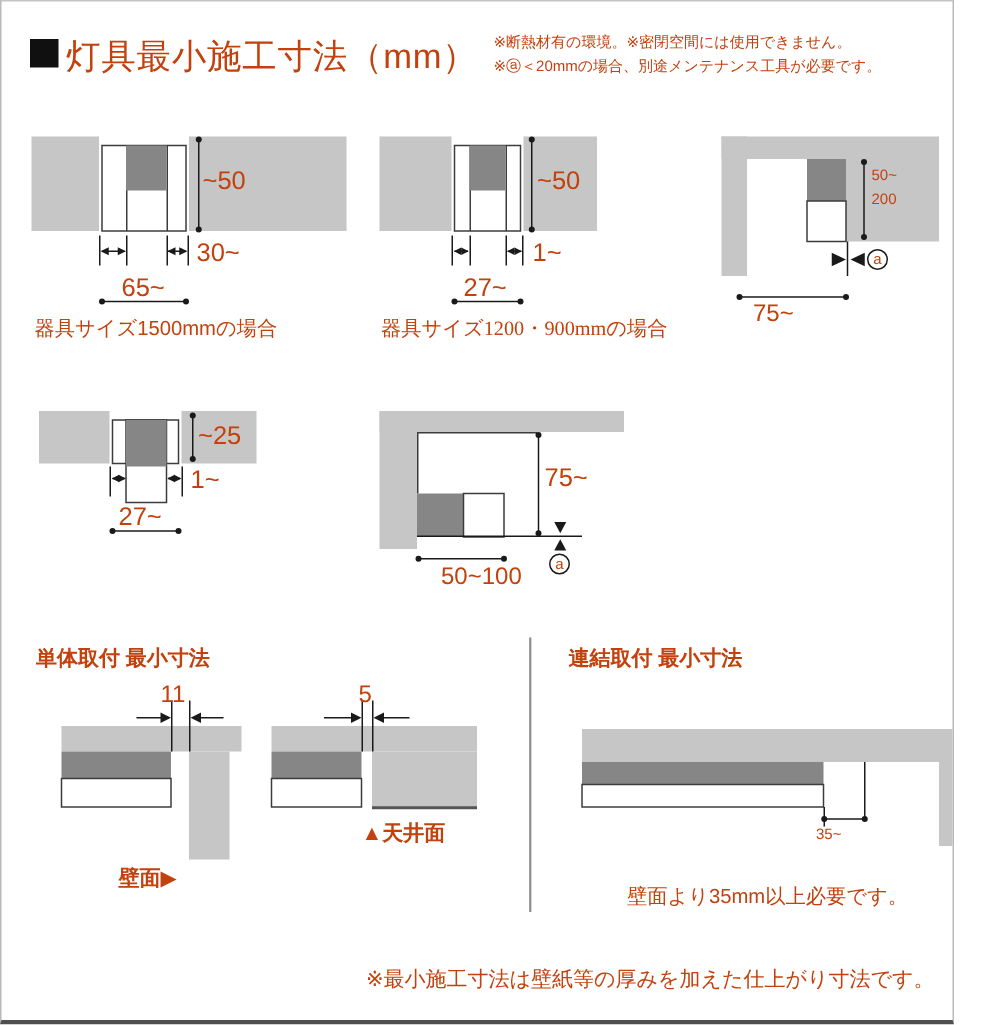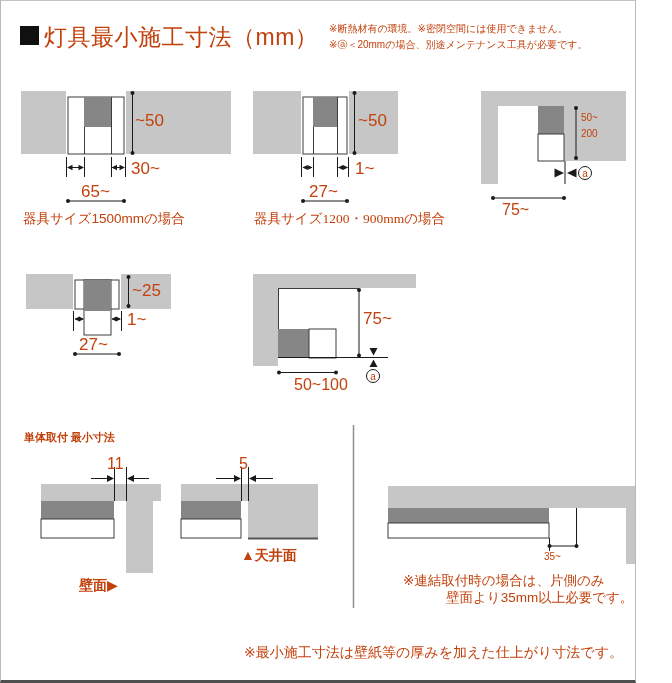--- a/index.html
+++ b/index.html
@@ -21,21 +21,21 @@
   .thick{stroke:#555;stroke-width:2;fill:none;}
   .divider{stroke:#8f8f8f;stroke-width:1.5;}
   span.t{position:absolute;white-space:nowrap;}
   .title{font-size:23px;font-weight:500;letter-spacing:0.5px;}
   .bullet{position:absolute;width:19px;height:19px;background:#101010;}
   .notes{position:absolute;font-size:10px;line-height:16px;white-space:nowrap;}
   .dimtx{font-size:17px;}
   .dimtx2{font-size:16px;}
   .dimtx3{font-size:10px;}
   .cap{font-size:13.5px;}
-  .sec{font-size:11px;font-weight:bold;font-family:Liberation Serif, serif;}
+  .sec{font-size:14px;font-weight:bold;}
   .lbl{font-size:14px;font-weight:bold;}
   .nt{font-size:13.5px;}
   .foot{font-size:14px;}
   .abadge{
     position:absolute;width:14px;height:14px;border:1.2px solid #1a1a1a;border-radius:50%;
     font-size:10px;line-height:13px;text-align:center;box-sizing:border-box;
   }
 </style>
 </head>
 <body>
@@ -222,19 +222,19 @@
   <span class="t dimtx" style="left:362px;top:308px;">75~</span>
   <span class="abadge" style="left:365px;top:368px;">a</span>
   <span class="t dimtx2" style="left:277px;top:375px;margin-left:16px;">50~100</span>
 
   <span class="t sec" style="left:23px;top:429px;">単体取付 最小寸法</span>
   <span class="t dimtx2" style="left:106px;top:454px;">11</span>
   <span class="t lbl" style="left:78px;top:546px;margin-top:30px;"><span>壁面</span><span>▶</span></span>
   <span class="t dimtx2" style="left:238px;top:454px;">5</span>
   <span class="t lbl" style="left:240px;top:546px;"><span>▲</span><span>天井面</span></span>
 
+  <span class="t sec" style="left:378px;top:429px;">連結取付 最小寸法</span>
   <span class="t dimtx3" style="left:543px;top:550px;">35~</span>
-  <span class="t nt" style="left:402px;top:571px;">※連結取付時の場合は、片側のみ</span>
-  <span class="t nt" style="left:417px;top:588px;margin-left:28px;">壁面より35mm以上必要です。</span>
+  <span class="t nt" style="left:417px;top:588px;">壁面より35mm以上必要です。</span>
 
   <span class="t foot" style="right:12px;top:643px;">※最小施工寸法は壁紙等の厚みを加えた仕上がり寸法です。</span>
 
 </div>
 
 </body></html>

